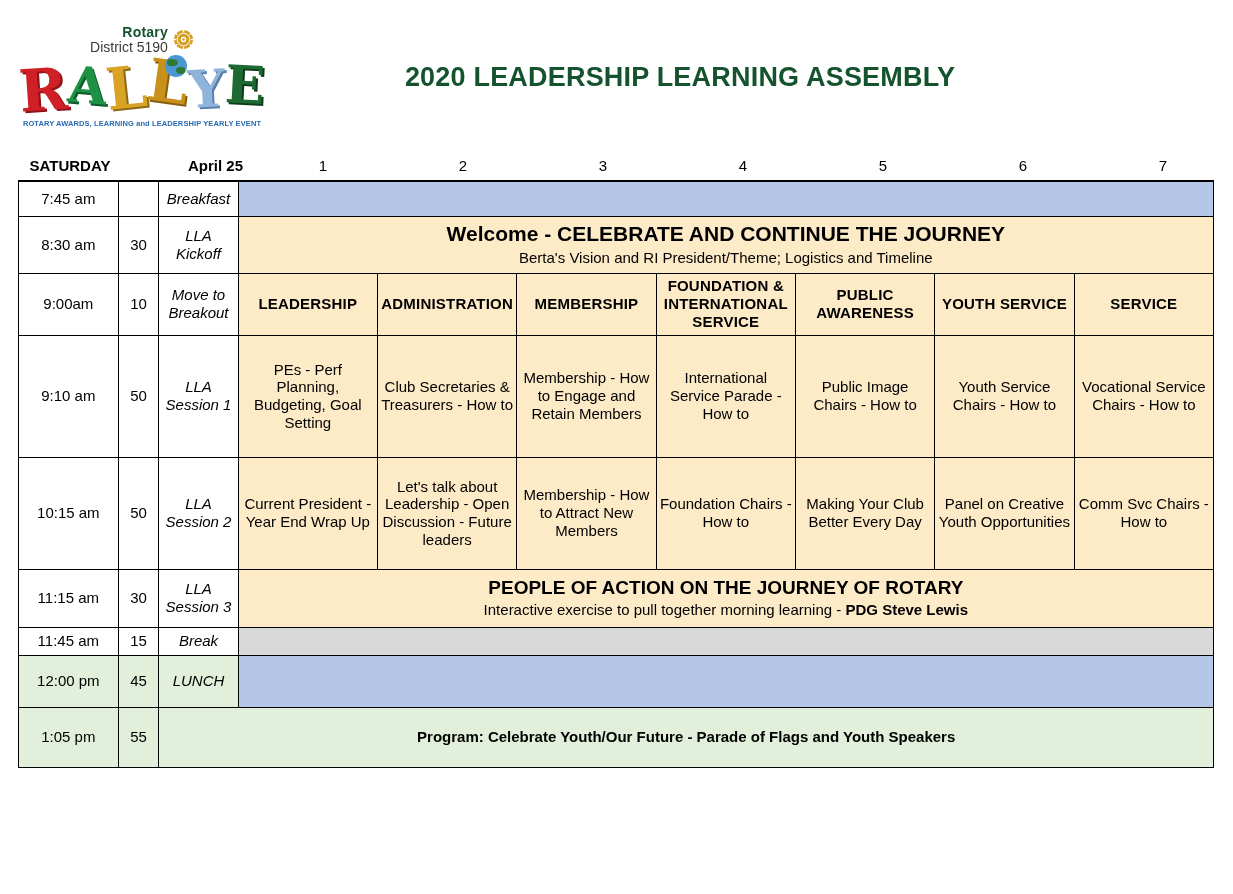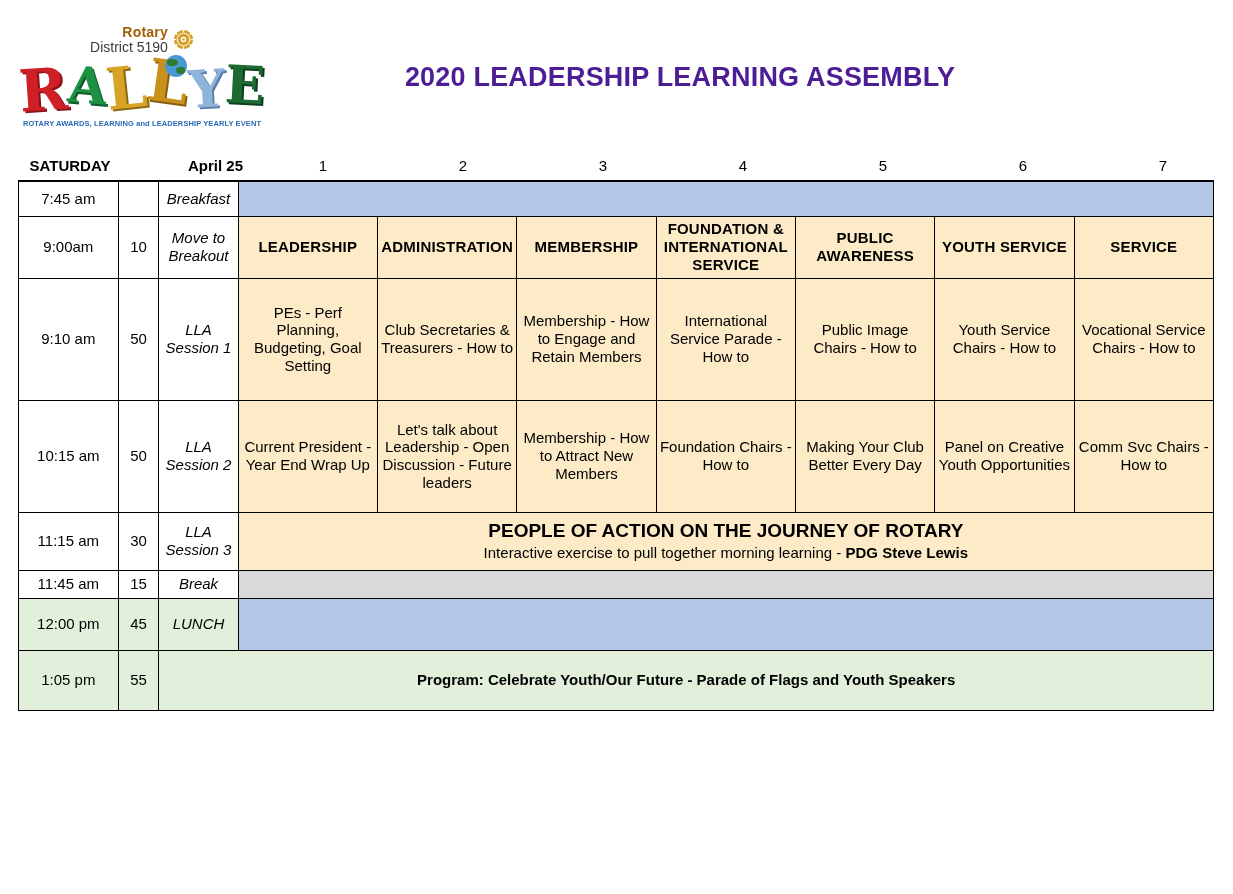--- a/index.html
+++ b/index.html
@@ -39,21 +39,21 @@
     height: 26px;
   }
   .logo-top-text {
     text-align: right;
     line-height: 1.0;
   }
   .rotary-word {
     font-family: "Liberation Sans", sans-serif;
     font-weight: bold;
     font-size: 14px;
-    color: #a16207;
+    color: #14532d;
     letter-spacing: .2px;
     display: block;
   }
   .district-word {
     font-family: "Liberation Sans", sans-serif;
     font-size: 14px;
     color: #3b3b3b;
     display: block;
     margin-top: 1px;
   }
@@ -124,21 +124,21 @@
   .main-title {
     position: absolute;
     left: 300px;
     top: 62px;
     width: 760px;
     text-align: center;
     font-family: "Liberation Sans", sans-serif;
     font-weight: bold;
     font-size: 27px;
     letter-spacing: .2px;
-    color: #4c1d95;
+    color: #14532d;
   }
 
   
   .colhead {
     display: flex;
     height: 30px;
     align-items: center;
     font-weight: bold;
     font-size: 15px;
   }
@@ -294,20 +294,29 @@
   </colgroup>
   <tbody>
 
     <tr class="r-breakfast">
       <td class="time white">7:45 am</td>
       <td class="dur white"></td>
       <td class="lbl white">Breakfast</td>
       <td class="blue" colspan="7"></td>
     </tr>
 
+    <tr class="r-kickoff">
+      <td class="time white">8:30 am</td>
+      <td class="dur white">30</td>
+      <td class="lbl white">LLA Kickoff</td>
+      <td class="cream" colspan="7">
+        <div class="banner-main">Welcome - CELEBRATE AND CONTINUE THE JOURNEY</div>
+        <div class="banner-sub">Berta's Vision and RI President/Theme; Logistics and Timeline</div>
+      </td>
+    </tr>
 
     <tr class="r-tracks">
       <td class="time white">9:00am</td>
       <td class="dur white">10</td>
       <td class="lbl white">Move to Breakout</td>
       <td class="cream track-head">LEADERSHIP</td>
       <td class="cream track-head">ADMINISTRATION</td>
       <td class="cream track-head">MEMBERSHIP</td>
       <td class="cream track-head">FOUNDATION &amp; INTERNATIONAL SERVICE</td>
       <td class="cream track-head">PUBLIC AWARENESS</td>

